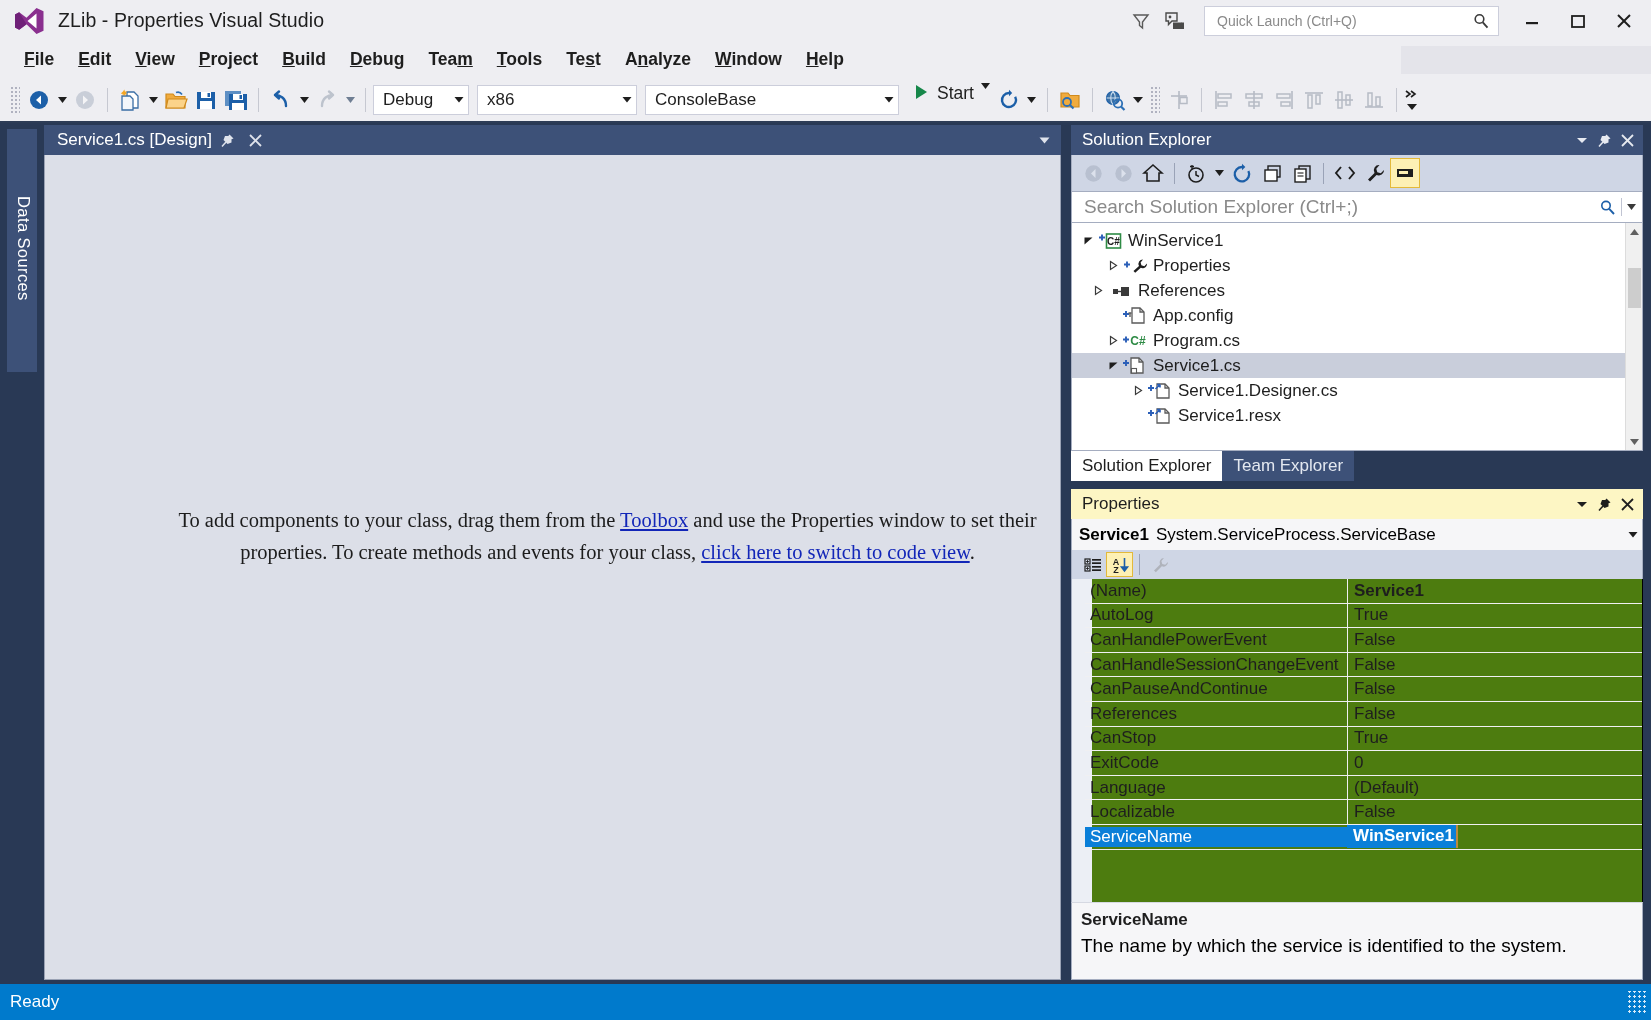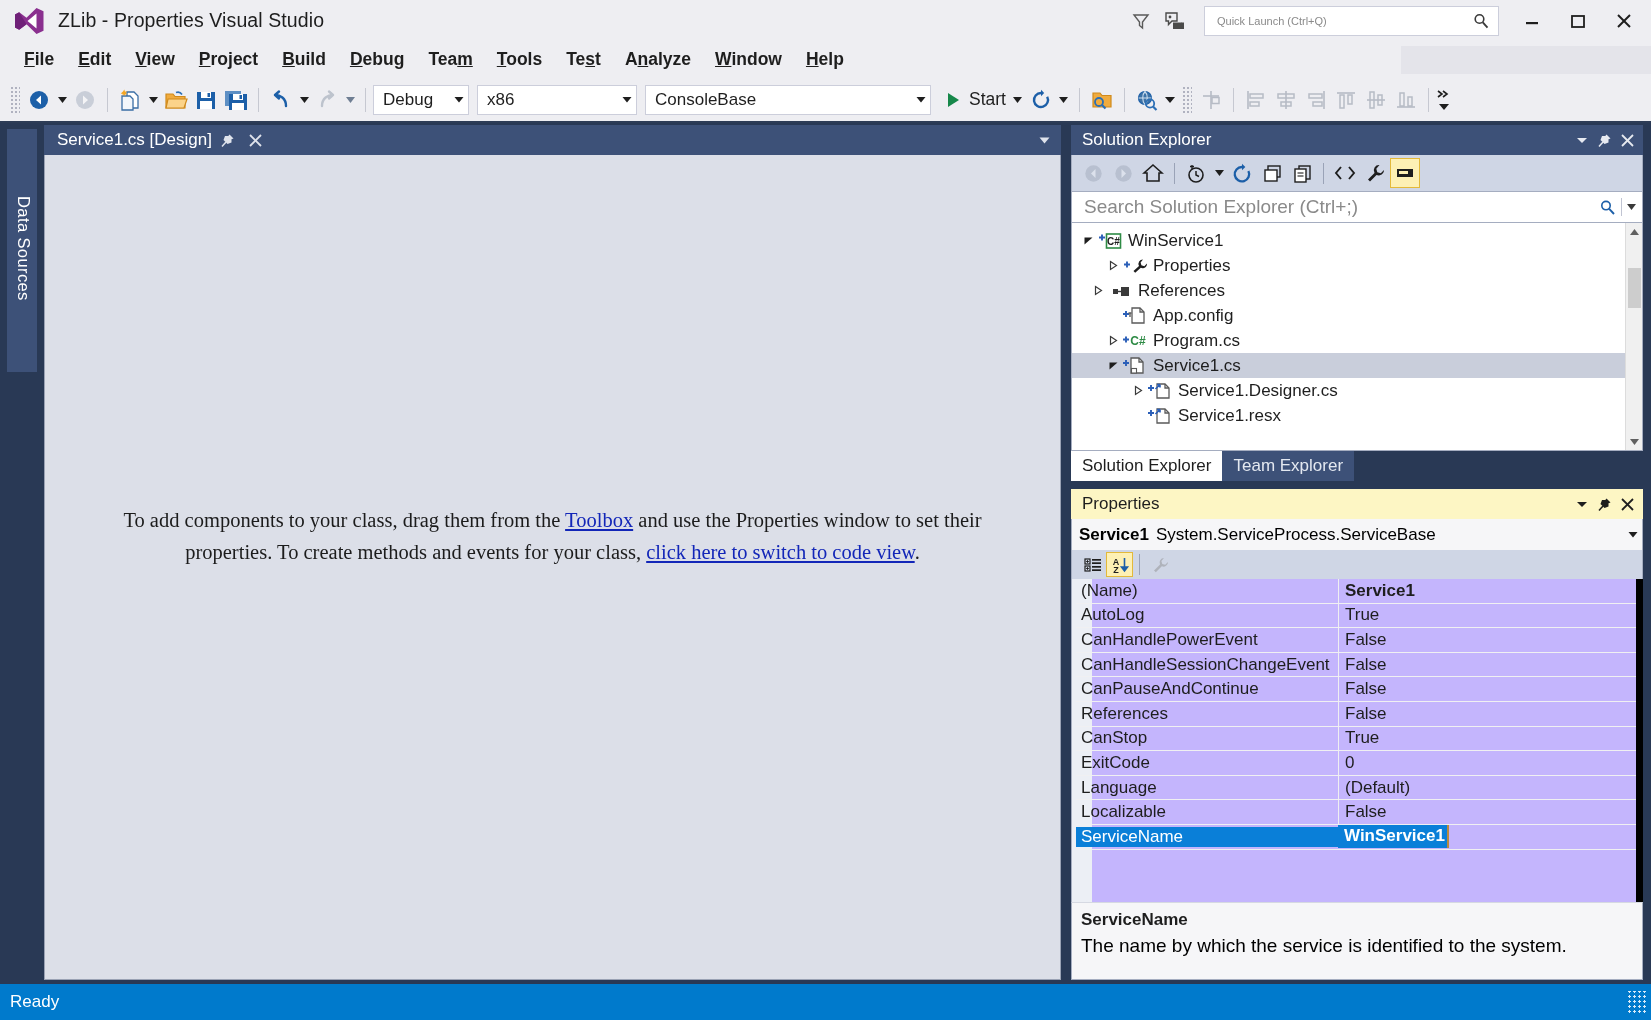--- a/index.html
+++ b/index.html
@@ -49,21 +49,21 @@
     width: 295px; height: 30px;
     background: #ffffff;
     border: 1px solid #cccedb;
     display: flex; align-items: center;
     margin: 0 10px 0 12px;
     padding: 0 8px 0 12px;
   }
   .quick-launch input {
     border: none; outline: none; background: transparent;
     font-family: "Liberation Sans", sans-serif;
-    font-size: 11px; color: #1d4ed8;
+    font-size: 14px; color: #1d4ed8;
     flex: 1 1 auto; width: 100%;
     padding: 0;
   }
   .quick-launch input::placeholder { color: #8a8a8a; opacity: 1; }
   .win-btn {
     width: 46px; height: 41px;
     display: flex; align-items: center; justify-content: center;
     color: #1e1e1e;
   }
   .win-btn:last-child { margin-right: 4px; }
@@ -136,23 +136,23 @@
     padding: 0 4px 0 9px;
     margin-right: 8px;
     flex: 0 0 auto;
   }
   .combo .lbl {
     font-size: 17px; color: #1e1e1e;
     flex: 1 1 auto; white-space: nowrap;
   }
   .combo.w-debug { width: 96px; }
   .combo.w-plat  { width: 160px; }
-  .combo.w-proj  { width: 286px; }
+  .combo.w-proj  { width: 254px; }
   .start-btn {
-    display: flex; align-items: center;
+    display: flex; align-items: flex-start;
     height: 34px; padding: 0 4px 0 6px;
     flex: 0 0 auto;
   }
   .start-btn .lbl { font-size: 17.5px; color: #1e1e1e; margin: 0 7px 0 8px; }
 
   
   .bodyrow {
     flex: 1 1 auto;
     display: flex;
     min-height: 0;
@@ -224,21 +224,21 @@
   }
   .design-surface {
     flex: 1 1 auto;
     background: #dcdfe8;
     border: 1px solid #9aa2b4;
     border-top: none;
     position: relative;
     min-height: 0;
     display: flex;
     align-items: center;
-    justify-content: center;
+    justify-content: flex-end;
   }
   .design-msg {
     width: 905px;
     text-align: center;
     font-family: "Liberation Serif", serif;
     font-size: 20.5px;
     color: #1c1c1c;
     line-height: 1.55;
     margin-top: -60px;
   }
@@ -403,26 +403,26 @@
   .pt-btn {
     width: 27px; height: 25px;
     display: flex; align-items: center; justify-content: center;
     flex: 0 0 auto;
   }
   .pt-btn.active { background: #fdf0b4; border: 1px solid #e3b93a; }
   .pt-btn.dis { opacity: 0.45; }
 
   .prop-grid {
     flex: 1 1 auto;
-    background: #c4b5fd;
+    background: #4d7c0f;
     border-left: 1px solid #a5adc0;
-    border-right: 7px solid #000000;
+    border-right: 1px solid #000000;
     min-height: 0;
     overflow: hidden;
-    padding-left: 4px;
+    padding-left: 13px;
     position: relative;
   }
   .prop-grid::before {
     content: "";
     position: absolute;
     left: 0; top: 0; bottom: 0; width: 20px;
     background: #eceff5;
   }
   .prow {
     height: 24.6px;

